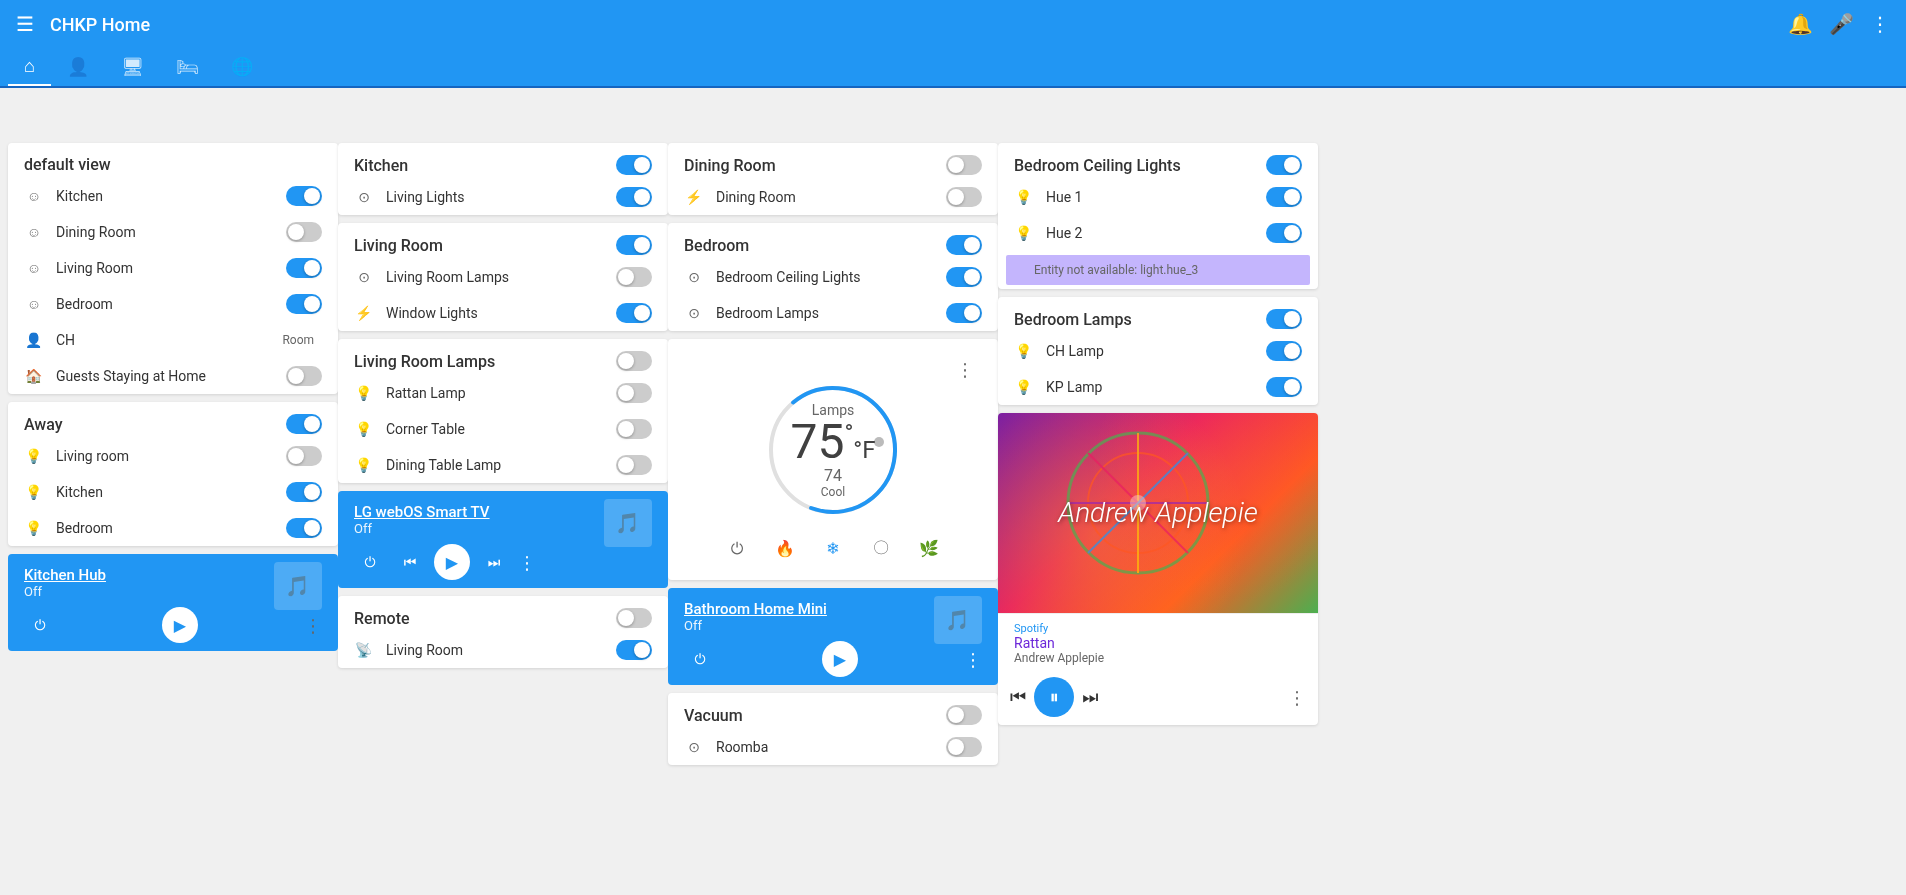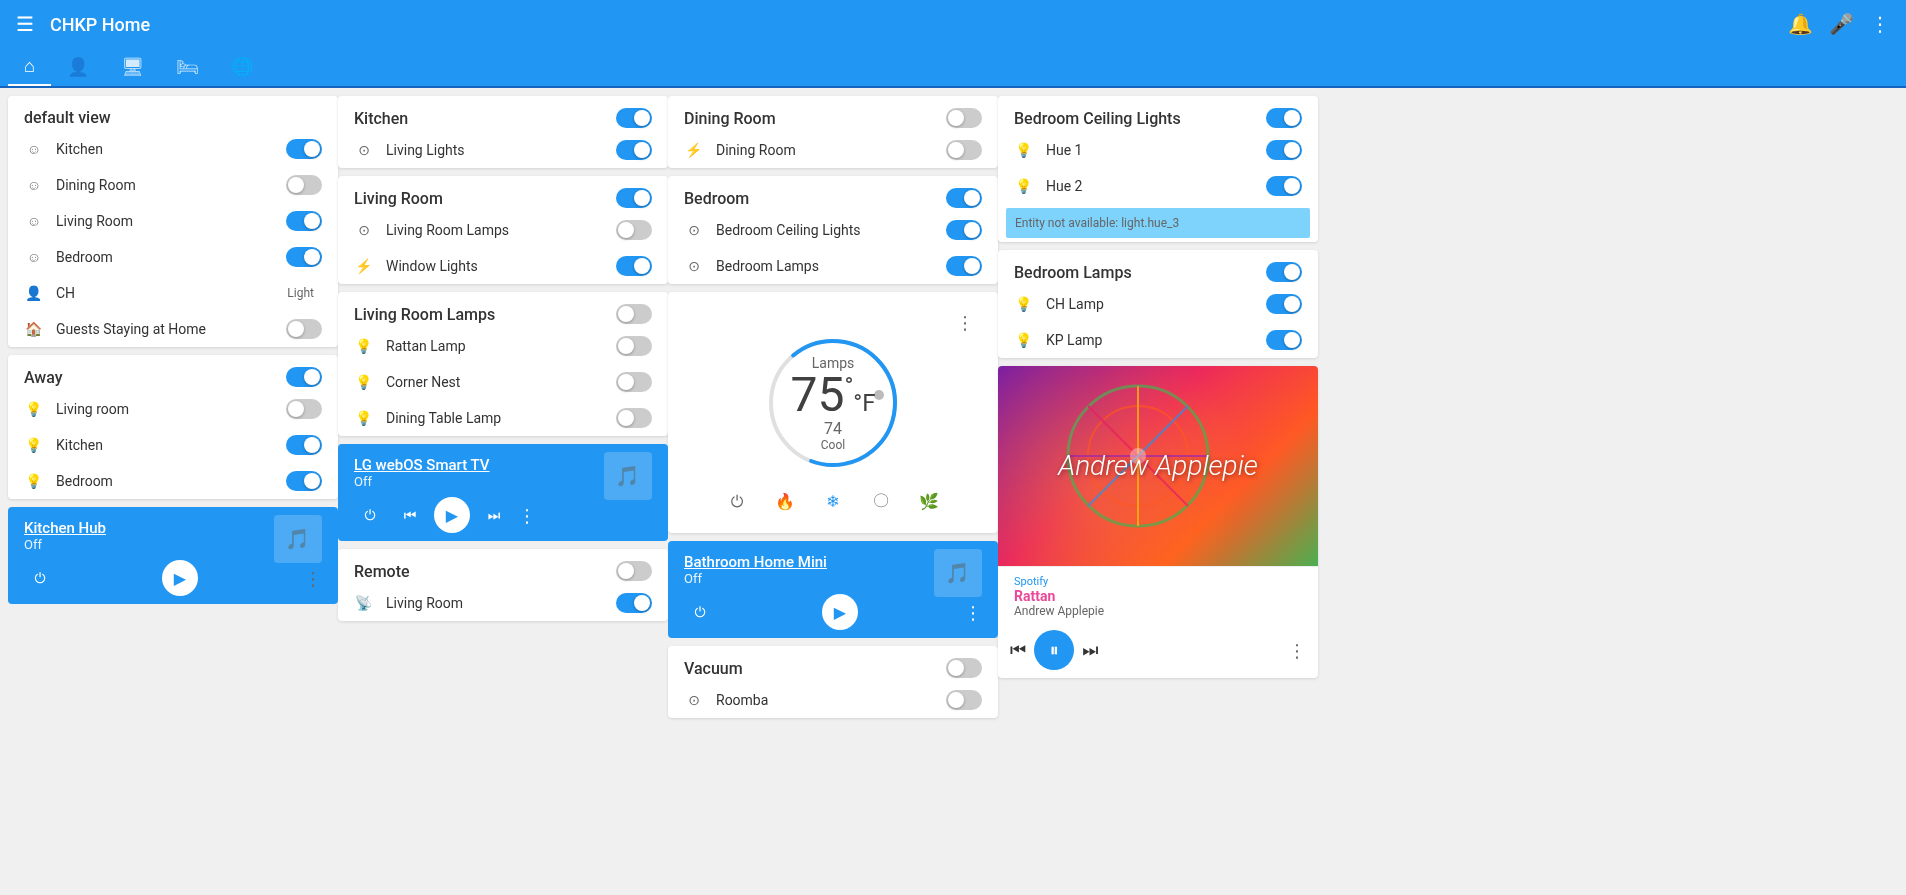--- a/index.html
+++ b/index.html
@@ -61,20 +61,21 @@
       overflow: hidden;
     }
 
     
     .col {
       display: flex;
       flex-direction: column;
       gap: 8px;
       flex: 1;
       min-width: 0;
+      margin-top: 47px;
     }
     .col-1 { max-width: 330px; }
     .col-2 { max-width: 330px; }
     .col-3 { max-width: 330px; }
     .col-4 { max-width: 320px; }
 
     
     .card {
       background: white;
       border-radius: 4px;
@@ -244,22 +245,22 @@
       align-items: center;
       justify-content: center;
       border-radius: 50%;
       cursor: pointer;
       font-size: 16px;
       color: #666;
     }
 
     
     .warning-box {
-      background: #7dd3fc;
-      padding: 8px 9px;
+      background: #c4b5fd;
+      padding: 8px 28px;
       font-size: 12px;
       color: #666;
       margin: 4px 8px;
       border-radius: 2px;
     }
 
     
     .spotify-card {
       border-radius: 4px;
       overflow: hidden;
@@ -289,21 +290,21 @@
       position: absolute;
       top: 0; left: 0; right: 0; bottom: 0;
       background: radial-gradient(circle at 30% 60%, rgba(255,215,0,0.3) 0%, transparent 60%),
                   radial-gradient(circle at 70% 30%, rgba(255,100,50,0.3) 0%, transparent 50%);
     }
     .spotify-meta {
       padding: 8px 16px;
       border-top: 1px solid #eee;
     }
     .spotify-service { font-size: 11px; color: #2196F3; }
-    .spotify-track { font-size: 14px; font-weight: 700; color: #ec4899; }
+    .spotify-track { font-size: 14px; font-weight: 400; color: #6d28d9; }
     .spotify-artist { font-size: 12px; color: #666; }
     .spotify-controls {
       display: flex;
       align-items: center;
       padding: 4px 12px 8px 12px;
       gap: 8px;
     }
     .spotify-ctrl-btn {
       background: none;
       border: none;
@@ -394,21 +395,21 @@
         <div class="toggle on"></div>
       </div>
       <div class="list-item">
         <div class="list-item-icon">☺</div>
         <span class="list-item-label">Bedroom</span>
         <div class="toggle on"></div>
       </div>
       <div class="list-item">
         <div class="list-item-icon">👤</div>
         <span class="list-item-label">CH</span>
-        <span class="badge list-item-value">Light</span>
+        <span class="badge list-item-value">Room</span>
       </div>
       <div class="list-item">
         <div class="list-item-icon">🏠</div>
         <span class="list-item-label">Guests Staying at Home</span>
         <div class="toggle off"></div>
       </div>
     </div>
 
     <div class="card">
       <div class="card-header">
@@ -487,21 +488,21 @@
         <span class="card-title">Living Room Lamps</span>
         <div class="toggle off"></div>
       </div>
       <div class="list-item">
         <div class="list-item-icon" style="color:#aaa">💡</div>
         <span class="list-item-label">Rattan Lamp</span>
         <div class="toggle off"></div>
       </div>
       <div class="list-item">
         <div class="list-item-icon" style="color:#aaa">💡</div>
-        <span class="list-item-label">Corner Nest</span>
+        <span class="list-item-label">Corner Table</span>
         <div class="toggle off"></div>
       </div>
       <div class="list-item">
         <div class="list-item-icon" style="color:#aaa">💡</div>
         <span class="list-item-label">Dining Table Lamp</span>
         <div class="toggle off"></div>
       </div>
     </div>
 
     <div class="media-card">

